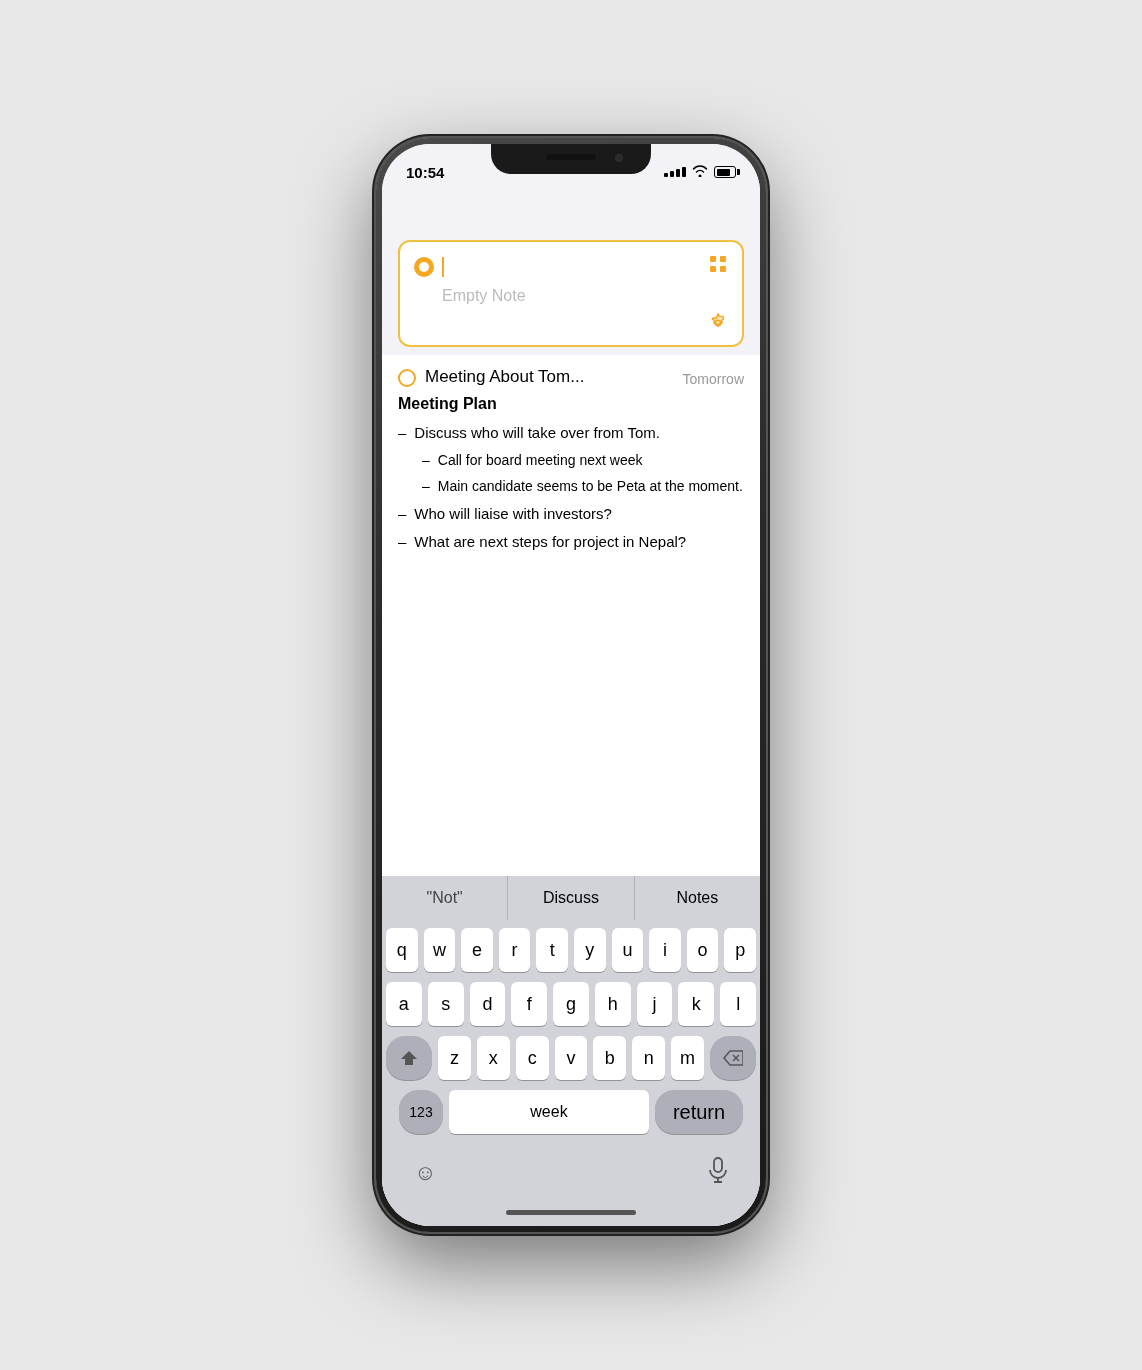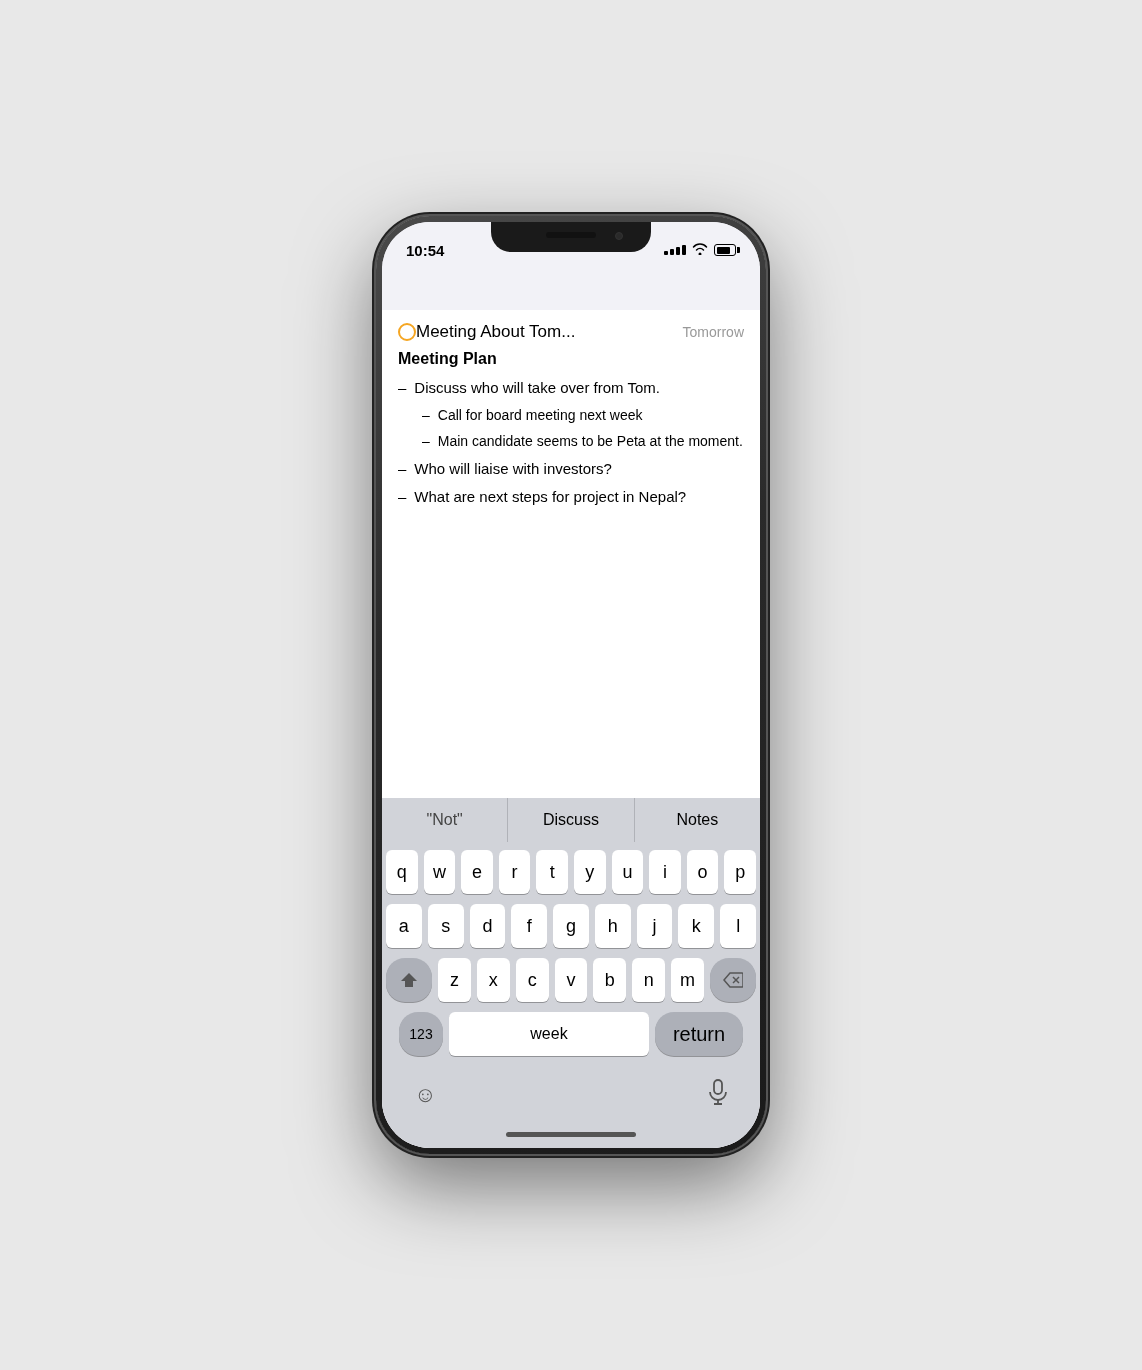--- a/index.html
+++ b/index.html
@@ -7,21 +7,21 @@
       background: #e8e8e8;
       display: flex;
       justify-content: center;
       align-items: center;
       min-height: 100vh;
       font-family: -apple-system, 'Helvetica Neue', sans-serif;
     }
 
     .phone-outer {
       width: 390px;
-      height: 938px;
+      height: 1094px;
       background: linear-gradient(160deg, #4a4a4a 0%, #2a2a2a 40%, #1a1a1a 100%);
       border-radius: 54px;
       position: relative;
       box-shadow:
         0 0 0 2px #555,
         0 0 0 4px #222,
         0 30px 80px rgba(0,0,0,0.5);
       overflow: hidden;
     }
 
@@ -211,22 +211,22 @@
 
     
     .meeting-area {
       background: #fff;
       flex: 1;
       overflow: hidden;
       padding: 12px 16px 0 16px;
     }
     .meeting-header {
       display: flex;
-      align-items: center;
-      gap: 0;
+      align-items: flex-end;
+      gap: 9px;
       margin-bottom: 8px;
     }
     .meeting-circle {
       width: 18px;
       height: 18px;
       border-radius: 50%;
       border: 2px solid #f5a623;
       flex-shrink: 0;
     }
     .meeting-title {
@@ -408,20 +408,44 @@
         <div class="battery-icon">
           <div class="battery-fill"></div>
         </div>
       </div>
     </div>
 
     <div class="app-content">
 
       <div class="nav-area"></div>
 
+      <div class="note-card">
+        <div class="note-card-top">
+          <div class="circle-icon">
+            <div class="circle-icon-inner"></div>
+          </div>
+          <div class="note-cursor"></div>
+          <div class="note-card-grid-icon">
+            <svg width="20" height="20" viewBox="0 0 20 20" fill="#f5a623">
+              <rect x="2" y="2" width="6" height="6" rx="1"></rect>
+              <rect x="12" y="2" width="6" height="6" rx="1"></rect>
+              <rect x="2" y="12" width="6" height="6" rx="1"></rect>
+              <rect x="12" y="12" width="6" height="6" rx="1"></rect>
+            </svg>
+          </div>
+        </div>
+        <div class="note-placeholder">Empty Note</div>
+        <div class="note-card-gear">
+          <svg width="20" height="20" viewBox="0 0 20 20" fill="#f5a623">
+            <path d="M10 6.5a3.5 3.5 0 1 0 0 7 3.5 3.5 0 0 0 0-7zm0 1.5a2 2 0 1 1 0 4 2 2 0 0 1 0-4z"></path>
+            <path d="M10 1l1.5 2.5H15l.5 2.5-2 1.5.5 2.5-2.5.5L10 13l-1.5-2.5-2.5-.5.5-2.5-2-1.5L5 5h3.5L10 1z" fill="none" stroke="#f5a623" stroke-width="1.5"></path>
+            <path d="M8.5 1.5C8.5 1.5 8 3 8 4H6L4.5 6l1.5 1-.5 2.5 2 .5L9 12.5l1-.5 1 .5 1.5-2 2-.5-.5-2.5 1.5-1L15 6l-1.5-1.5H11c0-1-.5-2.5-.5-2.5L10 1.5H8.5z" fill="#f5a623" opacity="0.3"></path>
+          </svg>
+        </div>
+      </div>
 
       <div class="meeting-area">
         <div class="meeting-header">
           <div class="meeting-circle"></div>
           <span class="meeting-title">Meeting About Tom...</span>
           <span class="meeting-date">Tomorrow</span>
         </div>
         <div class="meeting-plan-title">Meeting Plan</div>
         <div class="meeting-content">
           <div class="bullet-item">

